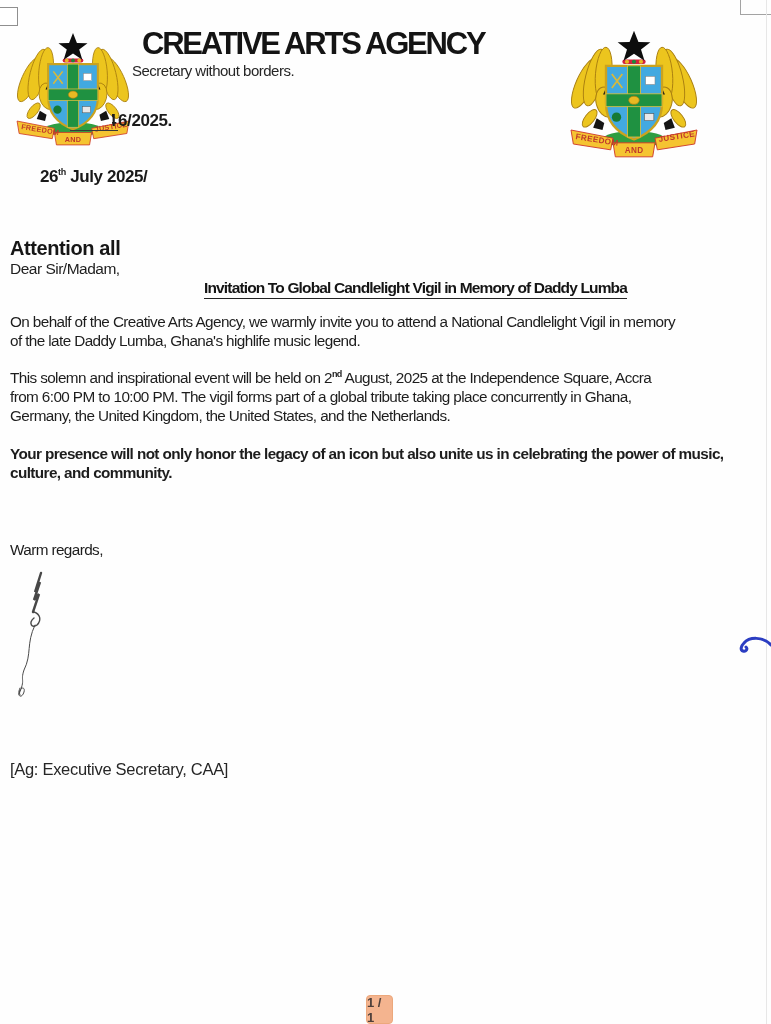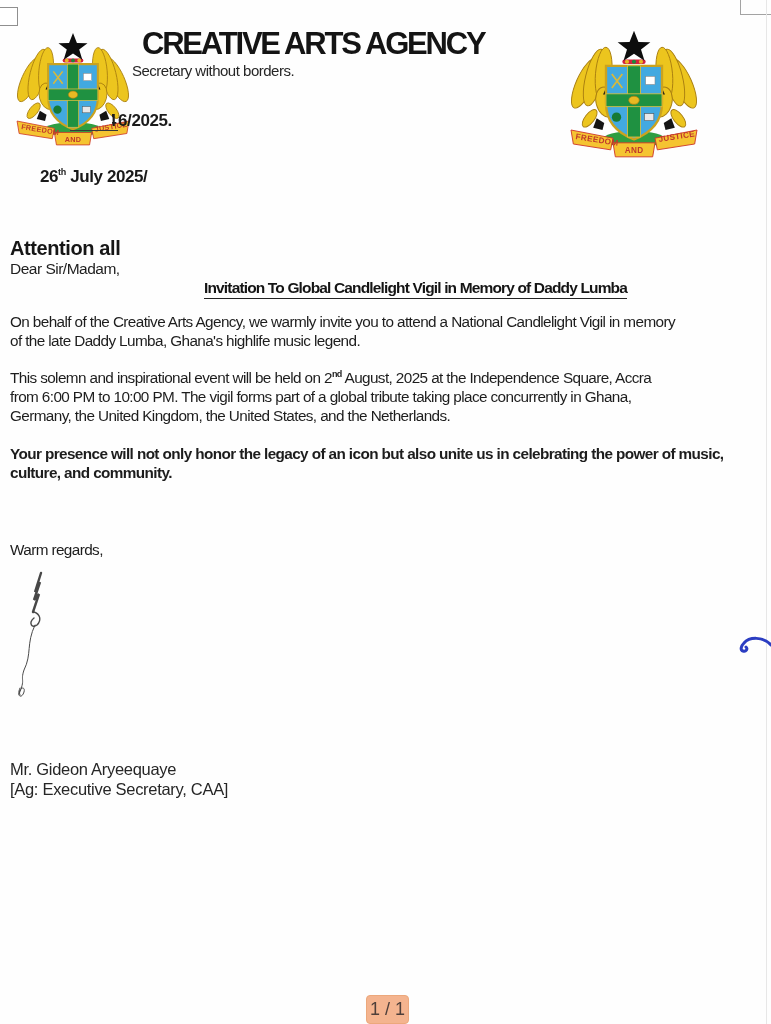--- a/index.html
+++ b/index.html
@@ -24,24 +24,24 @@
   
   .attention{left:10px;top:217px;font-size:20px;font-weight:700;letter-spacing:-0.4px;color:#161616;margin-top:20px;}
   .salutation{left:10px;top:260px;font-size:15.5px;letter-spacing:-0.5px;}
   .subject-wrap{left:0px;top:279px;width:751px;text-align:center;padding-left:40px;}
   .subject{display:inline-block;font-size:15.5px;font-weight:700;letter-spacing:-0.85px;color:#151515;border-bottom:1.6px solid #222;padding-bottom:1px;}
   .bodytext{left:10px;font-size:15.3px;letter-spacing:-0.6px;line-height:19.2px;color:#1d1d1d;white-space:nowrap;}
   .p1{top:312px;} .p2{top:368px;} .p3{top:444px;font-weight:bold;} .rsvp{top:506px;} .closing{top:540px;}
   .sign-block{left:10px;top:760px;font-size:16.5px;letter-spacing:-0.3px;line-height:19.5px;color:#262626;}
   
   .page-badge{
-    left:366px;top:995px;width:43px;height:29px;border-radius:4px;
+    left:366px;top:995px;width:27px;height:29px;border-radius:4px;
     background:#f4b48f;border:1px solid #eca87c;box-sizing:border-box;
     display:flex;align-items:center;justify-content:center;
-    font-size:18px;font-weight:400;color:#4e3f3a;
+    font-size:13px;font-weight:700;color:#4e3f3a;
   }
   
   .logo-left{left:10px;top:32px;width:126px;height:116px;}
   .logo-right{left:564px;top:28px;width:140px;height:134px;}
   .signature{left:10px;top:570px;width:44px;height:138px;}
   .pen-mark{left:737px;top:633px;width:34px;height:27px;}
   .motto{font-family:"Liberation Sans",sans-serif;font-size:7px;font-weight:bold;fill:#c0392b;letter-spacing:0.3px;}
 </style>
 </head>
 <body>
@@ -199,19 +199,18 @@
       <path d="M25,55 C16,74 22,84 14,100 C10,112 16,108 9,124" stroke-width="1"></path>
       <path d="M10,118 c-4,9 2,11 4,4 c2,-7 -7,-4 -4,3" stroke-width="1"></path>
     </g>
   </svg>
 
   <svg class="abs pen-mark" viewBox="0 0 34 27">
     <path d="M34,12 C26,3 12,4 7,10 C4,13 3,17 6,18 C9,19 11,16 9,14" fill="none" stroke="#2b3dc2" stroke-width="3" stroke-linecap="round"></path>
   </svg>
 
   <div class="abs sign-block">
-    <div>Mr. Gideon Aryeequaye</div>
     <div>[Ag: Executive Secretary, CAA]</div>
   </div>
 
   <div class="abs page-badge">1 / 1</div>
 
 </div>
 
 </body></html>

